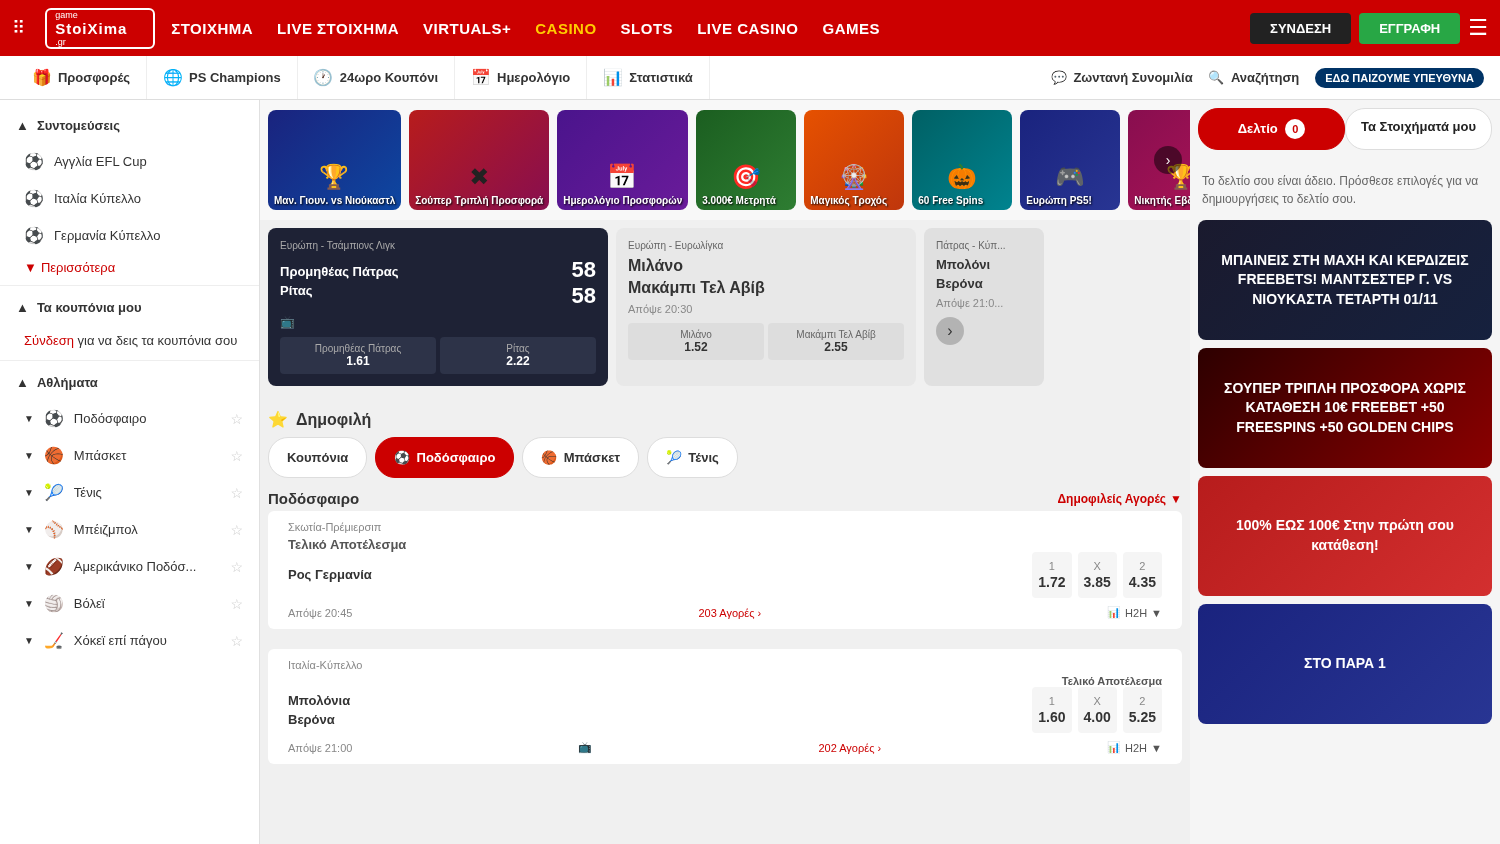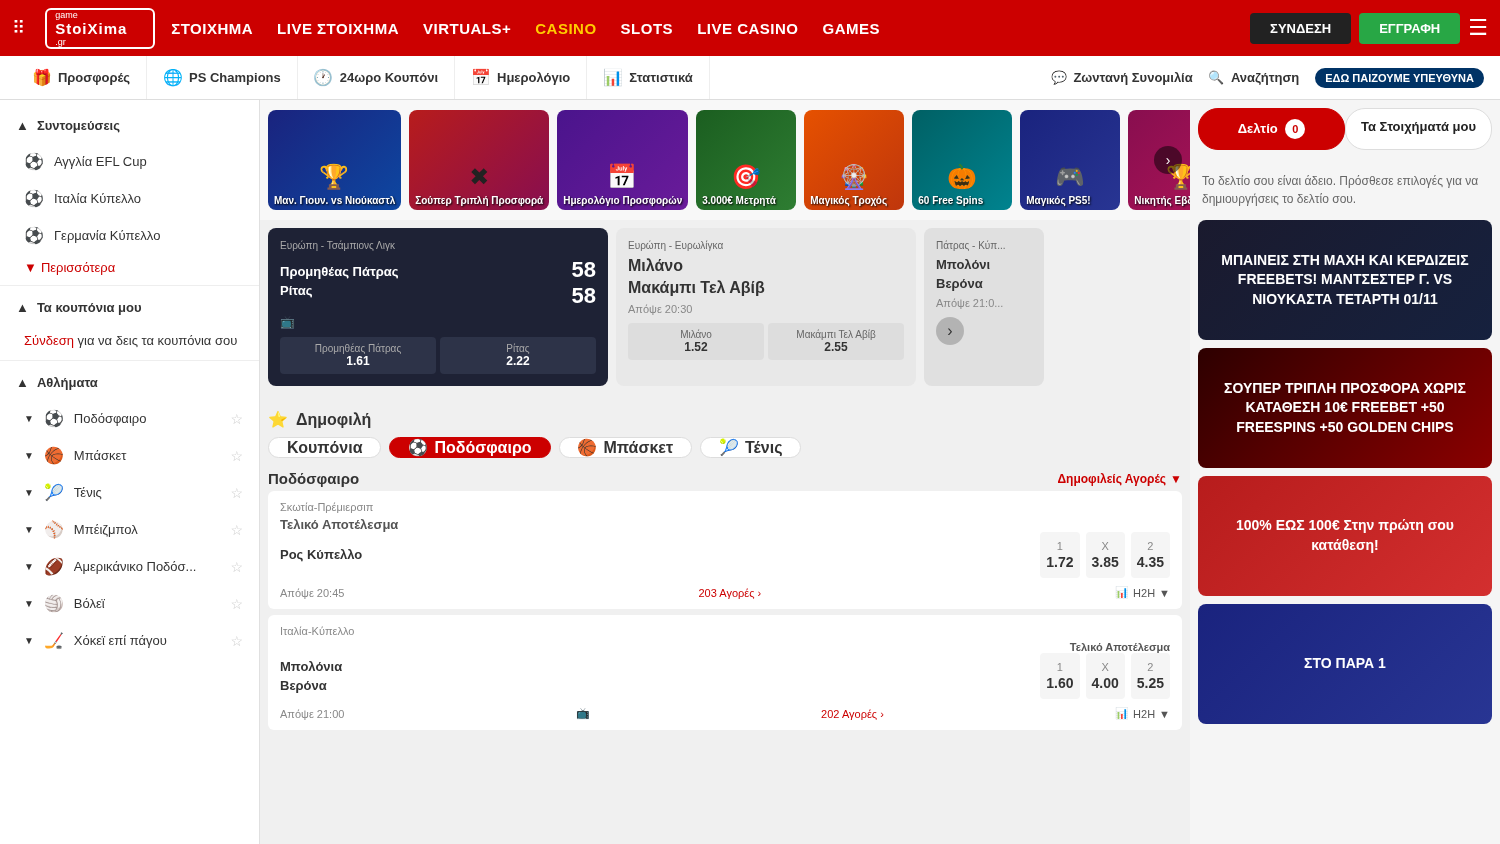--- a/index.html
+++ b/index.html
@@ -73,27 +73,27 @@
     .live-odd-btn { flex: 1; background: #2d3348; border-radius: 4px; padding: 6px; text-align: center; font-size: 12px; cursor: pointer; }
     .live-odd-label { font-size: 10px; color: #aaa; }
     .live-odd-val { font-weight: bold; color: #fff; }
     .live-nav-btn { background: rgba(255,255,255,0.15); border: none; border-radius: 50%; width: 28px; height: 28px; color: #fff; font-size: 16px; cursor: pointer; display: flex; align-items: center; justify-content: center; align-self: center; }
     .live-tv-icon { font-size: 12px; color: #aaa; margin-top: 6px; }
 
     
     .popular-section { padding: 8px; }
     .popular-header { display: flex; align-items: center; gap: 8px; padding: 8px 0; font-size: 16px; font-weight: bold; color: #333; }
     .popular-tabs { display: flex; gap: 8px; margin-bottom: 12px; }
-    .pop-tab { padding: 0 18px; border-radius: 20px; border: 1px solid #ddd; background: #fff; font-size: 16px; cursor: pointer; font-weight: 600; color: #333; display: flex; align-items: center; gap: 6px; }
+    .pop-tab { padding: 12px 18px; border-radius: 20px; border: 1px solid #ddd; background: #fff; font-size: 13px; cursor: pointer; font-weight: 600; color: #333; display: flex; align-items: center; gap: 6px; }
     .pop-tab.active { background: #cc0000; color: #fff; border-color: #cc0000; }
 
     .sport-title { font-size: 15px; font-weight: bold; color: #333; margin-bottom: 4px; display: flex; align-items: center; justify-content: space-between; }
     .popular-markets { color: #cc0000; font-size: 12px; cursor: pointer; display: flex; align-items: center; gap: 4px; }
 
-    .match-row { background: #fff; border-radius: 6px; margin-bottom: 6px; padding: 10px 12px; }
+    .match-row { background: #fff; border-radius: 6px; margin-bottom: 20px; padding: 10px 20px; }
     .match-league { font-size: 11px; color: #888; margin-bottom: 4px; }
     .match-teams { font-size: 13px; font-weight: bold; color: #333; line-height: 1.5; }
     .odd-cell { flex: 1; background: #f5f5f5; border-radius: 4px; padding: 8px 6px; text-align: center; cursor: pointer; }
     .odd-header { font-size: 11px; color: #888; margin-bottom: 2px; }
     .odd-value { font-size: 14px; font-weight: bold; color: #333; }
     .match-footer { display: flex; align-items: center; justify-content: space-between; margin-top: 8px; font-size: 11px; color: #888; }
     .more-markets { color: #cc0000; cursor: pointer; }
     .h2h-btn { display: flex; align-items: center; gap: 4px; color: #555; cursor: pointer; font-size: 11px; }
 
     
@@ -277,21 +277,21 @@
       <div class="promo-card pc5">
         <div class="promo-icon">🎡</div>
         <div class="promo-card-label">Μαγικός Τροχός</div>
       </div>
       <div class="promo-card pc6">
         <div class="promo-icon">🎃</div>
         <div class="promo-card-label">60 Free Spins</div>
       </div>
       <div class="promo-card pc7">
         <div class="promo-icon">🎮</div>
-        <div class="promo-card-label">Μαγικός PS5!</div>
+        <div class="promo-card-label">Ευρώπη PS5!</div>
       </div>
       <div class="promo-card pc8">
         <div class="promo-icon">🏆</div>
         <div class="promo-card-label">Νικητής Εβδομάδας</div>
       </div>
 
       <button class="carousel-next">›</button>
     </div>
 
     <div class="live-section">
@@ -380,21 +380,21 @@
         </div>
       </div>
 
       <div class="match-row">
         <div class="match-league">Σκωτία-Πρέμιερσιπ</div>
         <div style="display:flex;justify-content:space-between;align-items:center;">
           <div style="font-size:13px;font-weight:bold;color:#555;text-align:right;min-width:60px;">Τελικό Αποτέλεσμα</div>
         </div>
         <div style="display:flex;align-items:center;gap:8px;">
           <div style="flex:1;">
-            <div class="match-teams">Ρος Κύπελλο</div>
+            <div class="match-teams">Ρος Γερμανία</div>
           </div>
           <div style="display:flex;gap:6px;">
             <div class="odd-cell">
               <div class="odd-header">1</div>
               <div class="odd-value">1.72</div>
             </div>
             <div class="odd-cell">
               <div class="odd-header">Χ</div>
               <div class="odd-value">3.85</div>
             </div>

